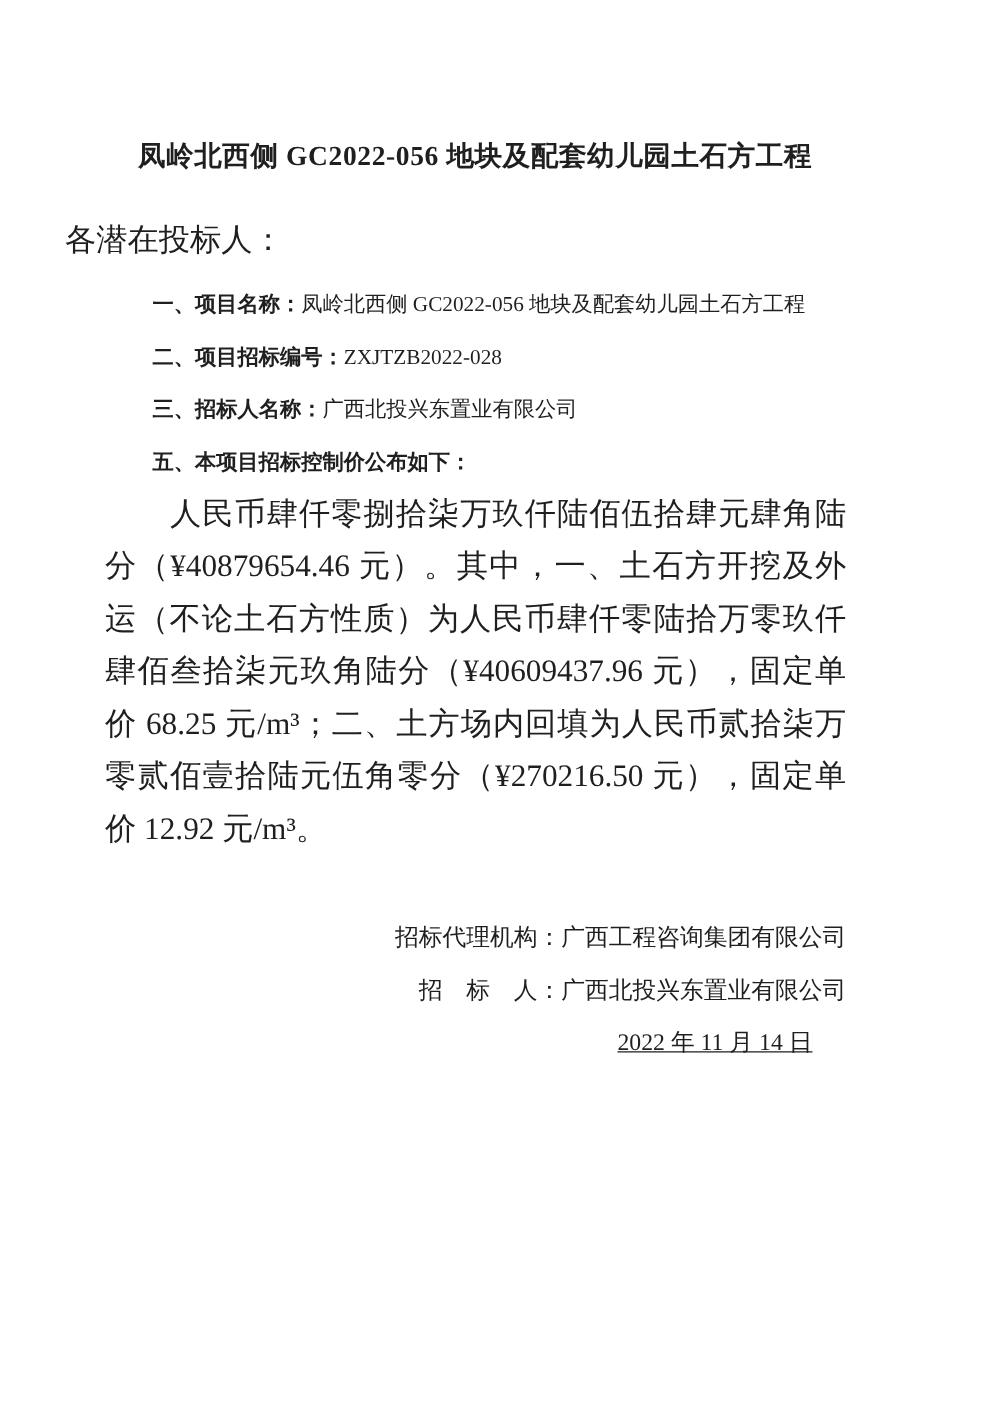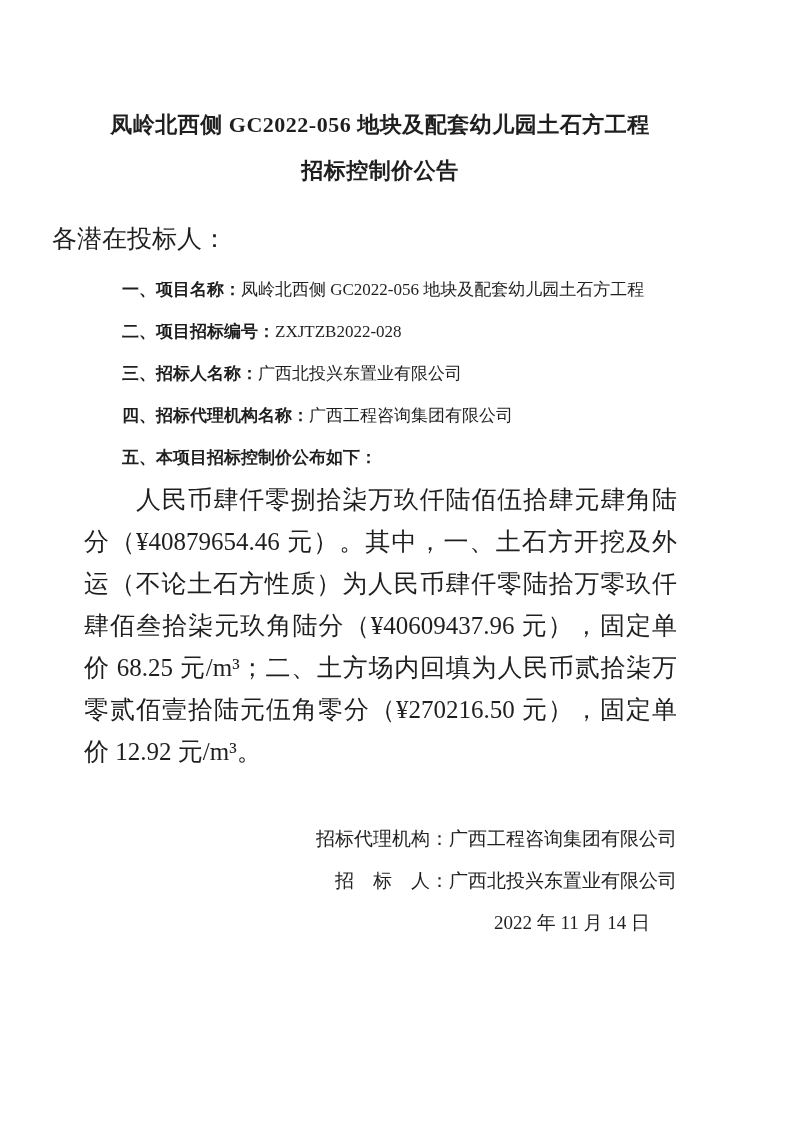--- a/index.html
+++ b/index.html
@@ -57,46 +57,43 @@
   }
   .signature {
     margin-top: 45px;
     margin-right: 83px;
     text-align: right;
     font-size: 19px;
     line-height: 42px;
   }
   .signature .sig-date {
     padding-right: 27px;
+    text-decoration: underline;
   }
 </style>
 </head>
 <body>
 
 <div class="page">
 
   <div class="doc-title">
     <div>凤岭北西侧 GC2022-056 地块及配套幼儿园土石方工程</div>
-    <div>招标控制价公告</div>
   </div>
 
   <div class="salutation">各潜在投标人：</div>
 
   <div class="items">
     <div class="item">
       <span class="item-label">一、项目名称：</span><span class="item-value">凤岭北西侧 GC2022-056 地块及配套幼儿园土石方工程</span>
     </div>
     <div class="item">
       <span class="item-label">二、项目招标编号：</span><span class="item-value">ZXJTZB2022-028</span>
     </div>
     <div class="item">
       <span class="item-label">三、招标人名称：</span><span class="item-value">广西北投兴东置业有限公司</span>
-    </div>
-    <div class="item">
-      <span class="item-label">四、招标代理机构名称：</span><span class="item-value">广西工程咨询集团有限公司</span>
     </div>
     <div class="item">
       <span class="item-label">五、本项目招标控制价公布如下：</span><span class="item-value"></span>
     </div>
   </div>
 
   <p class="body-para">人民币肆仟零捌拾柒万玖仟陆佰伍拾肆元肆角陆分（¥40879654.46 元）。其中，一、土石方开挖及外运（不论土石方性质）为人民币肆仟零陆拾万零玖仟肆佰叁拾柒元玖角陆分（¥40609437.96 元），固定单价 68.25 元/m³；二、土方场内回填为人民币贰拾柒万零贰佰壹拾陆元伍角零分（¥270216.50 元），固定单价 12.92 元/m³。</p>
 
   <div class="signature">
     <div class="sig-line">

